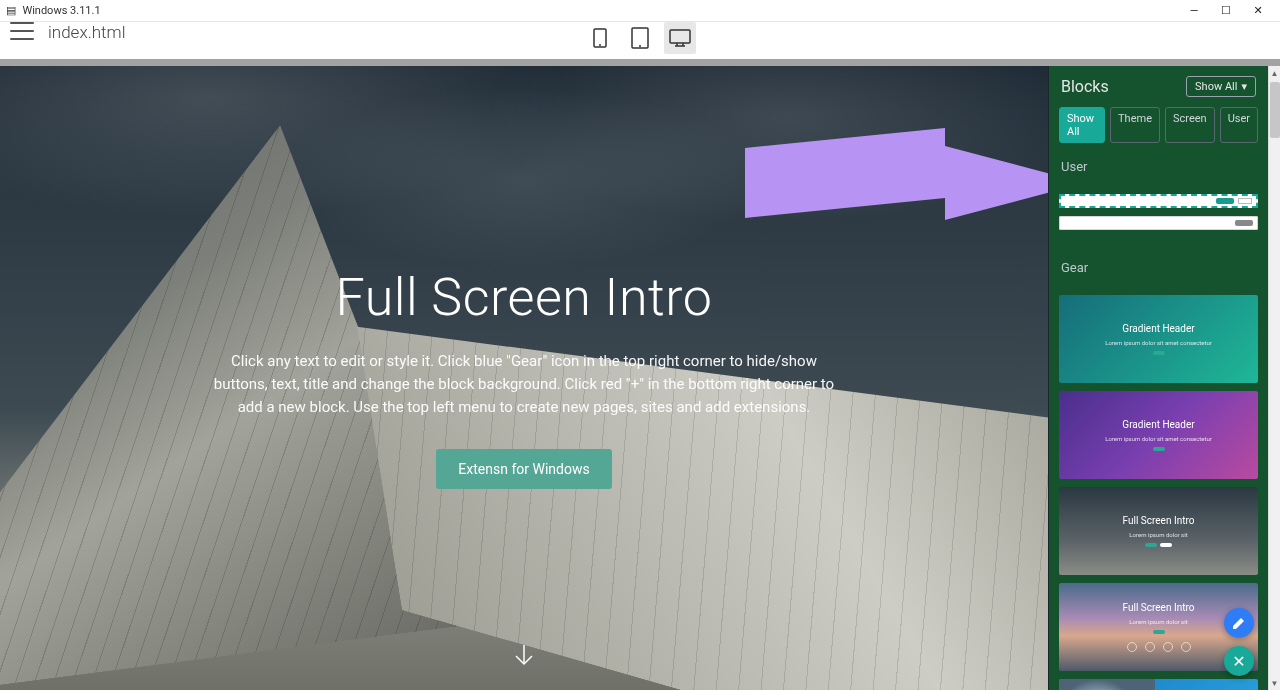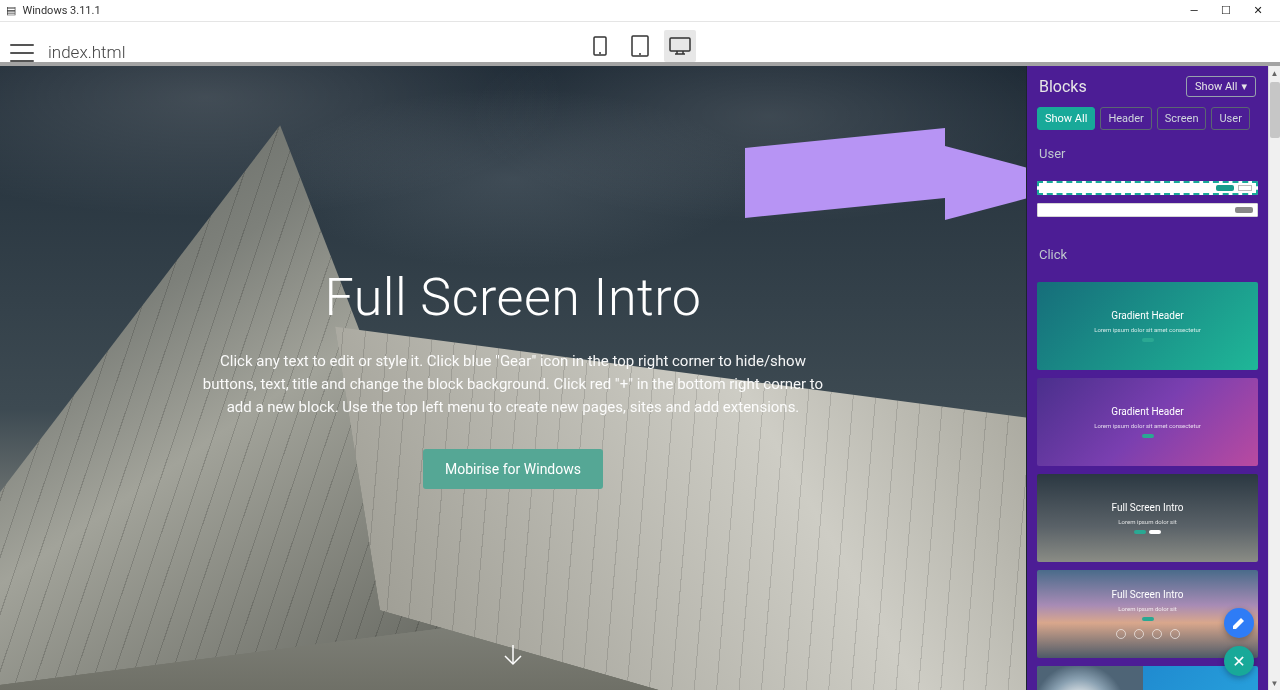--- a/index.html
+++ b/index.html
@@ -1,20 +1,20 @@
 <!DOCTYPE html>
 <html><head>
 <meta charset="utf-8">
 <style>
 *{box-sizing:border-box;margin:0;padding:0;font-family:-apple-system,BlinkMacSystemFont,"Segoe UI",Roboto,sans-serif}
 html,body{width:1280px;height:690px;overflow:hidden;background:#fff}
 .titlebar{height:22px;background:#fff;border-bottom:1px solid #e5e5e5;display:flex;align-items:center;padding:0 6px;font-size:11px;color:#333}
 .titlebar .spacer{flex:1}
 .winbtn{width:32px;height:22px;display:flex;align-items:center;justify-content:center;font-size:11px;color:#222}
-.toolbar{height:44px;background:#fff;border-bottom:4px solid #a3a3a3;display:flex;align-items:flex-end;padding:0 10px}
+.toolbar{height:44px;background:#fff;border-bottom:7px solid #a3a3a3;display:flex;align-items:flex-start;padding:0 10px}
 .hamburger{width:24px;height:18px;display:flex;flex-direction:column;justify-content:space-between;margin-right:14px;cursor:pointer}
 .hamburger span{height:2px;background:#555;border-radius:1px}
 .filename{font-size:17px;color:#444;font-weight:300}
 .device-switch{position:absolute;left:50%;transform:translateX(-50%);display:flex;gap:8px}
 .dev{width:32px;height:32px;display:flex;align-items:center;justify-content:center;cursor:pointer;border-radius:2px}
 .dev.active{background:#e7e7e7}
 .app-body{display:flex;height:calc(690px - 22px - 44px)}
 .canvas{flex:1;position:relative;overflow:hidden;background:linear-gradient(180deg,#1e2a35 0%,#2b3842 20%,#3d4a52 55%,#8a8c85 80%,#6f7067 100%)}
 .clouds{position:absolute;inset:0;background:radial-gradient(ellipse 600px 200px at 20% 5%,rgba(255,255,255,.15),transparent 60%),radial-gradient(ellipse 500px 180px at 75% 8%,rgba(255,255,255,.12),transparent 60%),radial-gradient(ellipse 400px 150px at 50% 18%,rgba(150,160,170,.2),transparent 60%)}
 .building-left{position:absolute;bottom:0;left:-300px;width:900px;height:600px;background:linear-gradient(135deg,#565a56 0%,#7d807a 40%,#a2a39a 60%,#6a6c65 100%);transform:skewX(-35deg)rotate(-8deg);clip-path:polygon(35% 100%,48% 5%,100% 100%)}
@@ -23,21 +23,21 @@
 .building-right::after{content:"";position:absolute;inset:0;background:repeating-linear-gradient(105deg,rgba(0,0,0,.12) 0 1px,transparent 1px 22px)}
 .hero{position:absolute;inset:0;display:flex;flex-direction:column;align-items:center;justify-content:center;color:#fff;text-align:center;padding:0 80px}
 .hero h1{font-size:52px;font-weight:300;letter-spacing:.5px;margin-bottom:22px}
 .hero p{font-size:15px;line-height:1.55;max-width:640px;font-weight:400;color:rgba(255,255,255,.95)}
 .btns{margin-top:30px;display:flex;gap:14px}
 .btn{padding:12px 22px;border-radius:3px;font-size:14px;cursor:pointer;border:none}
 .btn-primary{background:#55a795;color:#fff}
 .btn-secondary{background:#fff;color:#333}
 .scroll-arrow{position:absolute;bottom:18px;left:50%;transform:translateX(-50%);color:#fff}
 .arrow-overlay{position:absolute;top:62px;left:745px;pointer-events:none}
-.sidepanel{width:242px;background:#4c1d95;color:#e6e6e6;display:flex;flex-direction:column;border-left:1px solid #1c252e;position:relative}
+.sidepanel{width:220px;background:#14532d;color:#e6e6e6;display:flex;flex-direction:column;border-left:1px solid #1c252e;position:relative}
 .panel-header{display:flex;align-items:center;justify-content:space-between;padding:10px 12px}
 .panel-header h3{font-size:16px;font-weight:400}
 .showall-pill{border:1px solid #97a2ad;border-radius:3px;font-size:11px;padding:3px 8px;display:flex;align-items:center;gap:4px;cursor:pointer}
 .filters{display:flex;gap:5px;padding:0 10px 10px}
 .chip{border:1px solid #5a6671;border-radius:3px;font-size:11px;padding:4px 7px;cursor:pointer;color:#cfd6dc}
 .chip.active{background:#18a999;border-color:#18a999;color:#fff}
 .section-label{font-size:13px;color:#bfc7ce;padding:6px 12px 4px}
 .thumbs{padding:16px 10px;overflow-y:auto;flex:1}
 .thumb{width:100%;border-radius:2px;margin-bottom:8px;position:relative;overflow:hidden;cursor:pointer}
 .thumb-menu{height:14px;background:#fff;border:1px solid #d5d5d5;display:flex;align-items:center;justify-content:flex-end;padding:0 4px;gap:4px}
@@ -111,21 +111,21 @@
 
 <div class="app-body">
   <div class="canvas">
     <div class="clouds"></div>
     <div class="building-left"></div>
     <div class="building-right"></div>
     <div class="hero">
       <h1>Full Screen Intro</h1>
       <p>Click any text to edit or style it. Click blue "Gear" icon in the top right corner to hide/show buttons, text, title and change the block background. Click red "+" in the bottom right corner to add a new block. Use the top left menu to create new pages, sites and add extensions.</p>
       <div class="btns">
-        <button class="btn btn-primary">Mobirise for Windows</button>
+        <button class="btn btn-primary">Extensn for Windows</button>
       </div>
     </div>
     <div class="scroll-arrow">
       <svg width="26" height="26" viewBox="0 0 26 26" fill="none" stroke="#fff" stroke-width="1.5">
           <line x1="13" y1="3" x2="13" y2="22"></line>
           <polyline points="5,14 13,22 21,14"></polyline>
         </svg>
     </div>
     <svg class="arrow-overlay" width="340" height="120" viewBox="0 0 340 120">
       <polygon points="0,20 200,0 200,18 340,55 200,92 200,70 0,90" fill="#b794f4"></polygon>
@@ -135,41 +135,41 @@
   <div class="sidepanel">
     <div class="panel-header">
       <h3>Blocks</h3>
       <div class="showall-pill">
         <span>Show All</span>
         <span>▾</span>
       </div>
     </div>
     <div class="filters">
       <div class="chip active">Show All</div>
-      <div class="chip">Header</div>
+      <div class="chip">Theme</div>
       <div class="chip">Screen</div>
       <div class="chip">User</div>
     </div>
 
     <div class="section-label">User</div>
     <div class="thumbs" style="flex:0 0 auto">
       <div class="thumb">
           <div class="thumb-menu sel">
             <span class="dot"></span>
             <span class="box"></span>
           </div>
         </div>
       <div class="thumb">
           <div class="thumb-menu">
             <span class="dot" style="background:#888"></span>
           </div>
         </div>
     </div>
 
-    <div class="section-label">Click</div>
+    <div class="section-label">Gear</div>
     <div class="thumbs">
       <div class="thumb g-teal thumb-hero">
         <span>Gradient Header</span>
         <span class="t-sub">Lorem ipsum dolor sit amet consectetur</span>
         <span class="t-btn"></span>
       </div>
       <div class="thumb g-purple thumb-hero">
         <span>Gradient Header</span>
         <span class="t-sub">Lorem ipsum dolor sit amet consectetur</span>
         <span class="t-btn"></span>

